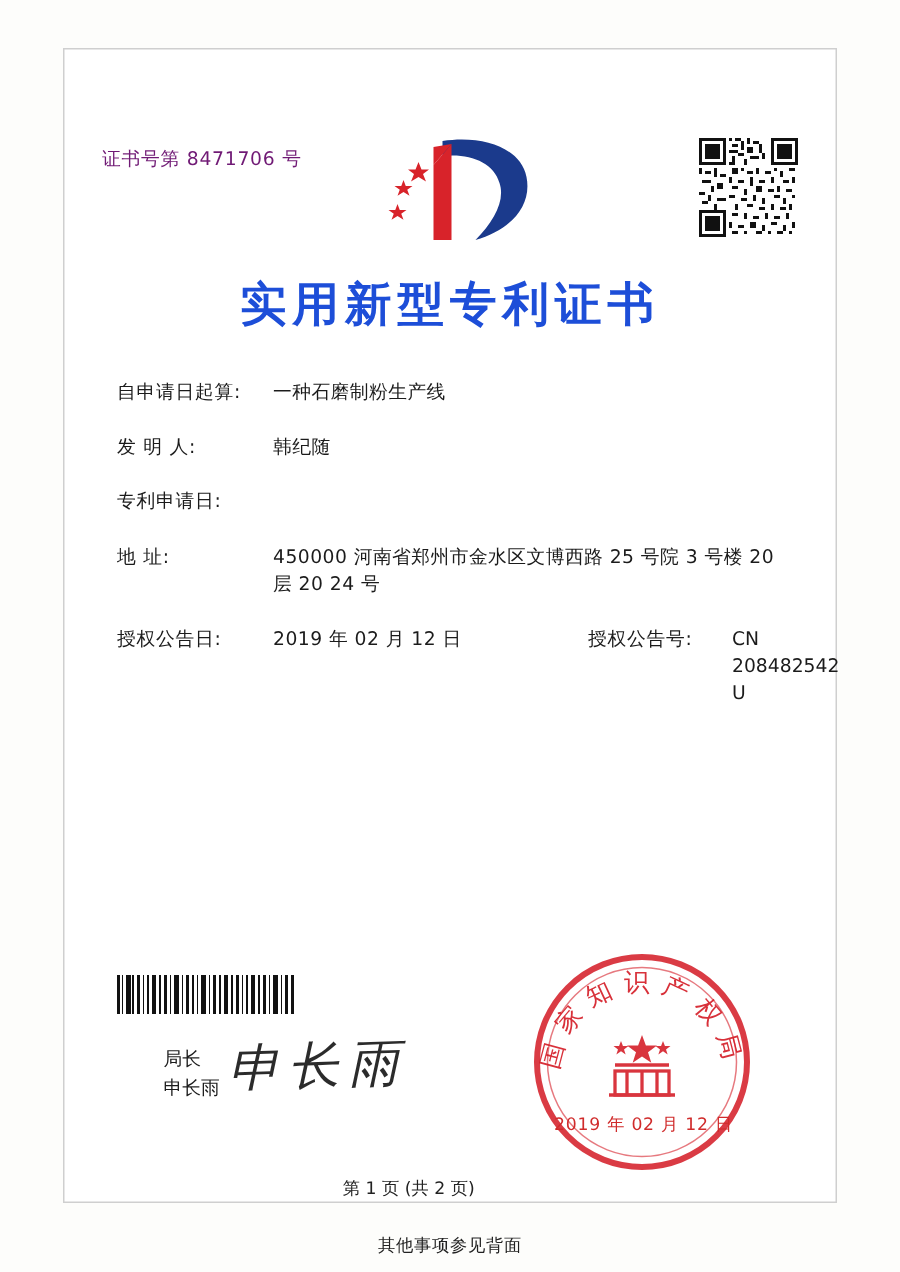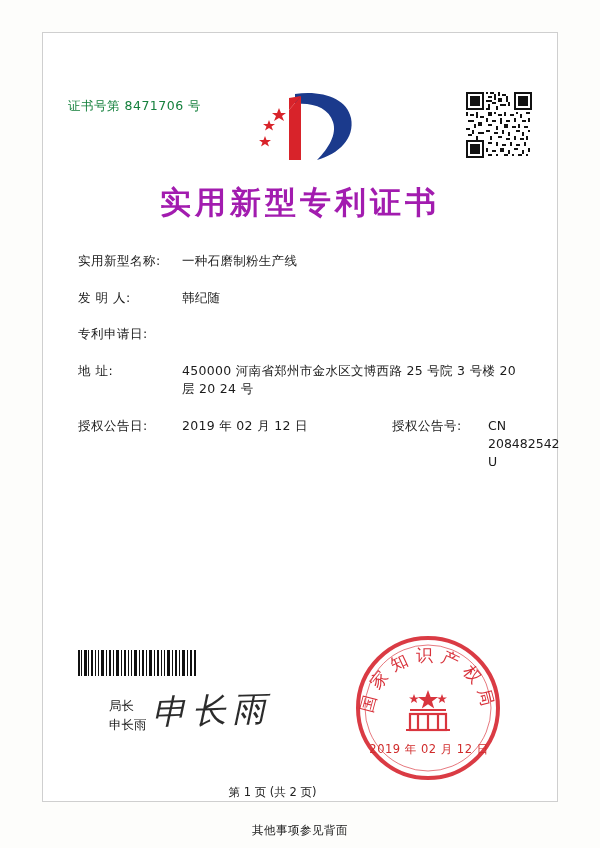--- a/index.html
+++ b/index.html
@@ -34,21 +34,21 @@
     background: #ffffff;
   }
 
   
   .cert-no {
     position: absolute;
     left: 68px;
     top: 98px;
     font-size: 12.5px;
     letter-spacing: 0.5px;
-    color: #15803d;
+    color: #701a75;
     font-family: "DejaVu Sans", "Liberation Sans", sans-serif;
   }
 
   
   .logo {
     position: absolute;
     left: 243px;
     top: 88px;
     width: 112px;
     height: 78px;
@@ -68,21 +68,21 @@
   
   .cert-title {
     position: absolute;
     left: 0;
     top: 182px;
     width: 600px;
     text-align: center;
     font-size: 31px;
     font-weight: bold;
     letter-spacing: 4px;
-    color: #a21caf;
+    color: #1d4ed8;
     font-family: Liberation Serif, serif;
   }
 
   
   .fields {
     position: absolute;
     left: 78px;
     top: 252px;
     width: 448px;
     font-size: 12.5px;
@@ -328,21 +328,21 @@
           <rect x="26" y="31" width="2" height="1"></rect>
           <rect x="30" y="31" width="1" height="1"></rect>
       </g>
     </svg>
   </div>
 
   <div class="cert-title">实用新型专利证书</div>
 
   <div class="fields">
     <div class="field-row">
-      <div class="field-label">实用新型名称:</div>
+      <div class="field-label">自申请日起算:</div>
       <div class="field-value">一种石磨制粉生产线</div>
     </div>
     <div class="field-row">
       <div class="field-label">发 明 人:</div>
       <div class="field-value">韩纪随</div>
     </div>
     <div class="field-row">
       <div class="field-label">专利申请日:</div>
     </div>
     <div class="field-row">

